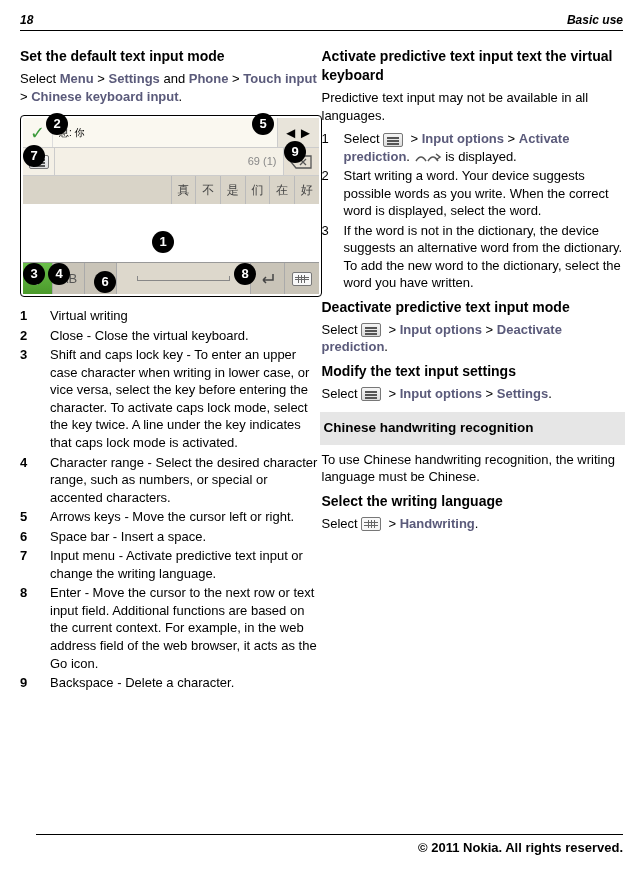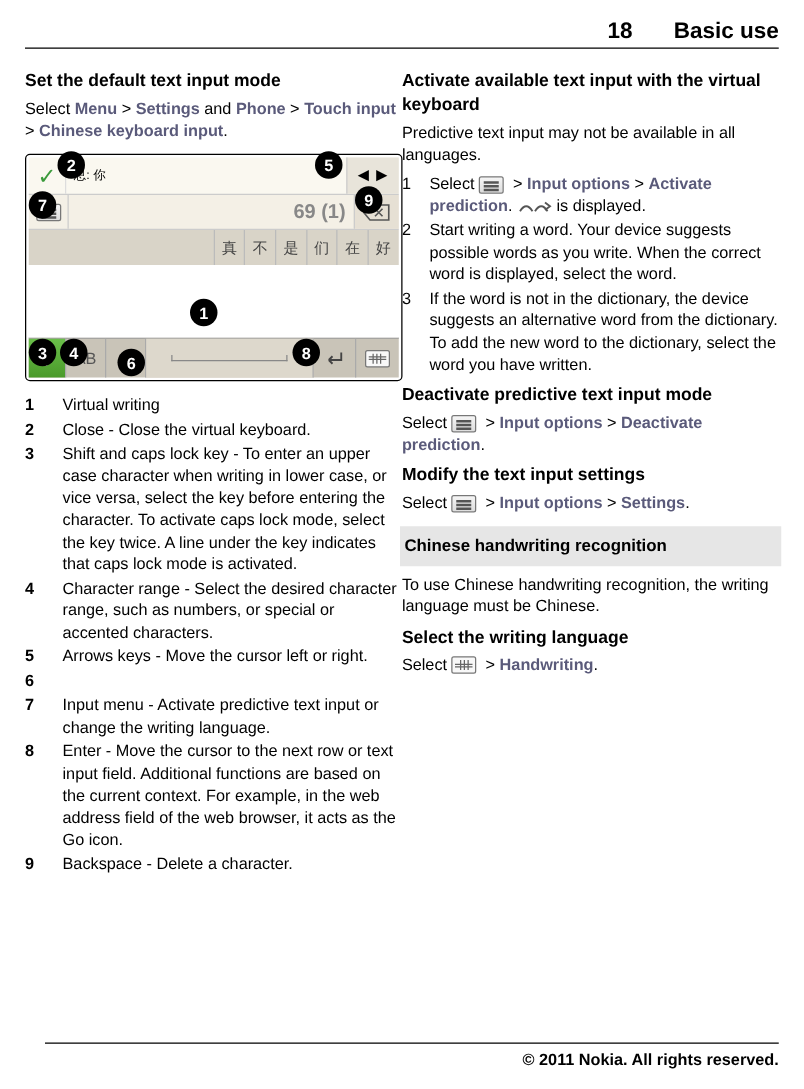--- a/index.html
+++ b/index.html
@@ -11,23 +11,24 @@
     width: 643px;
     height: 871px;
     background: #fff;
     position: relative;
   }
   .page {
     padding: 12px 20px 0 20px;
   }
   .header-row {
     display: flex;
-    justify-content: flex-end;
-    font-size: 18px;
+    justify-content: space-between;
+    font-size: 12px;
     margin-bottom: 2px;
+    font-style: italic;
   }
   .page-num { font-weight: bold; }
   .section-title { font-weight: bold; margin-left: 33px; }
   .hr { border-top: 1.5px solid #000; margin: 2px 0 10px 0; }
   .columns {
     display: flex;
   }
   .col {
     flex: 1;
     min-width: 0;
@@ -140,21 +141,21 @@
   }
   .kbd-row2 .menuicon {
     width: 32px;
     display: flex; align-items: center; justify-content: center;
     border-right: 1px solid #ccc;
   }
   .kbd-row2 .count {
     flex: 1;
     display: flex; align-items: center; justify-content: flex-end;
     padding-right: 6px;
-    font-size: 16px; color: #888; font-weight: bold;
+    font-size: 11px; color: #888;
   }
   .kbd-row2 .bksp {
     width: 36px;
     background: #e6e0d4;
     display: flex; align-items: center; justify-content: center;
     border-left: 1px solid #ccc;
   }
   .kbd-chars {
     display: flex;
     height: 28px;
@@ -310,38 +311,39 @@
         <div class="row">
             <div class="num">4</div>
             <div class="txt">Character range - Select the desired character range, such as numbers, or special or accented characters.</div>
           </div>
         <div class="row">
             <div class="num">5</div>
             <div class="txt">Arrows keys - Move the cursor left or right.</div>
           </div>
         <div class="row">
             <div class="num">6</div>
+            <div class="txt">Space bar - Insert a space.</div>
           </div>
         <div class="row">
             <div class="num">7</div>
             <div class="txt">Input menu - Activate predictive text input or change the writing language.</div>
           </div>
         <div class="row">
             <div class="num">8</div>
             <div class="txt">Enter - Move the cursor to the next row or text input field. Additional functions are based on the current context. For example, in the web address field of the web browser, it acts as the Go icon.</div>
           </div>
         <div class="row">
             <div class="num">9</div>
             <div class="txt">Backspace - Delete a character.</div>
           </div>
       </div>
     </div>
 
     <div class="col">
-      <div class="heading">Activate available text input with the virtual keyboard</div>
+      <div class="heading">Activate predictive text input text the virtual keyboard</div>
       <p>Predictive text input may not be available in all languages.</p>
 
       <div class="numlist steps">
         <div class="row">
           <div class="num">1</div>
           <div class="txt">
             <span>Select </span><span class="icon-menu icon-inline"></span>
             &nbsp;&gt;&nbsp;<span class="nav-link">Input options</span><span> &gt; </span><span class="nav-link">Activate prediction</span><span>. </span><span class="icon-wave icon-inline"><svg viewBox="0 0 28 14">
                   <path d="M2 11 Q7 3 12 11" fill="none" stroke="#555" stroke-width="1.5"></path>
                   <path d="M14 11 Q19 3 24 11" fill="none" stroke="#555" stroke-width="1.5"></path>

